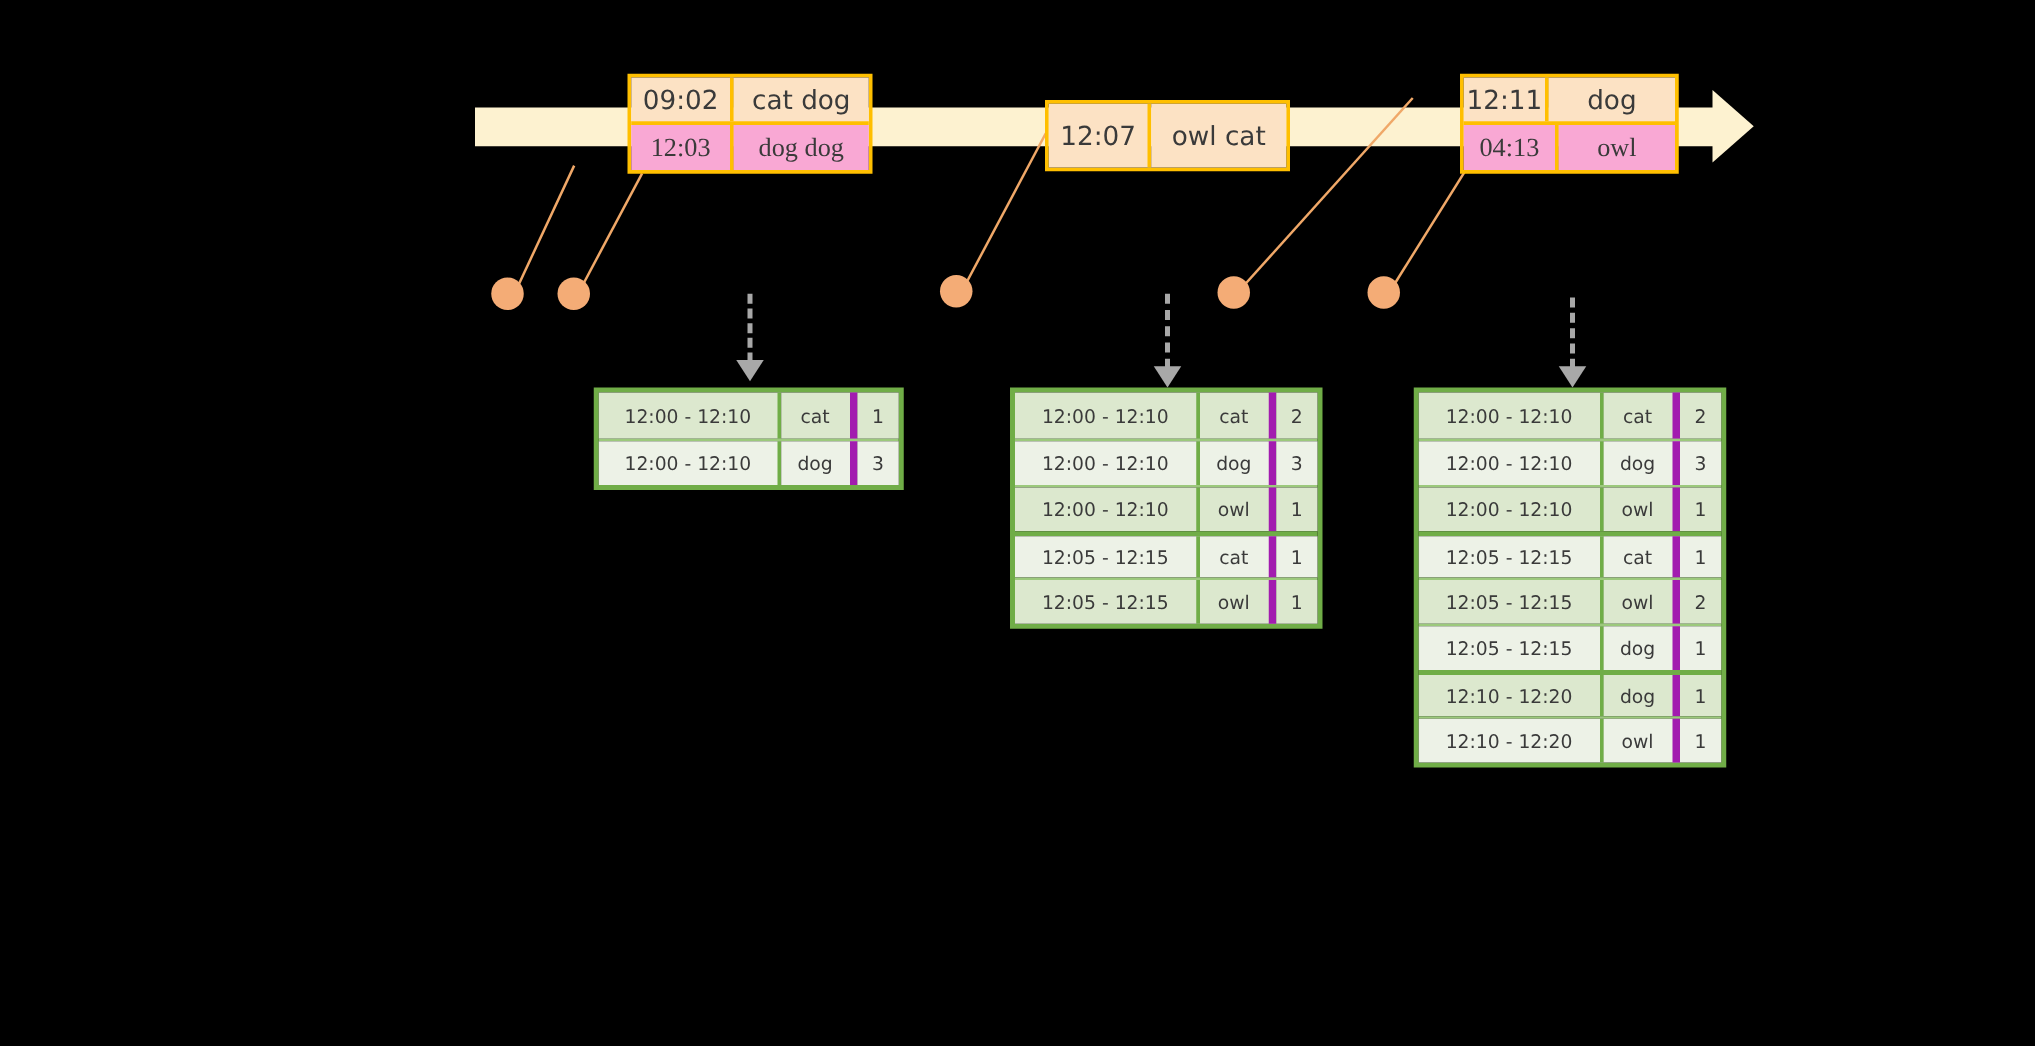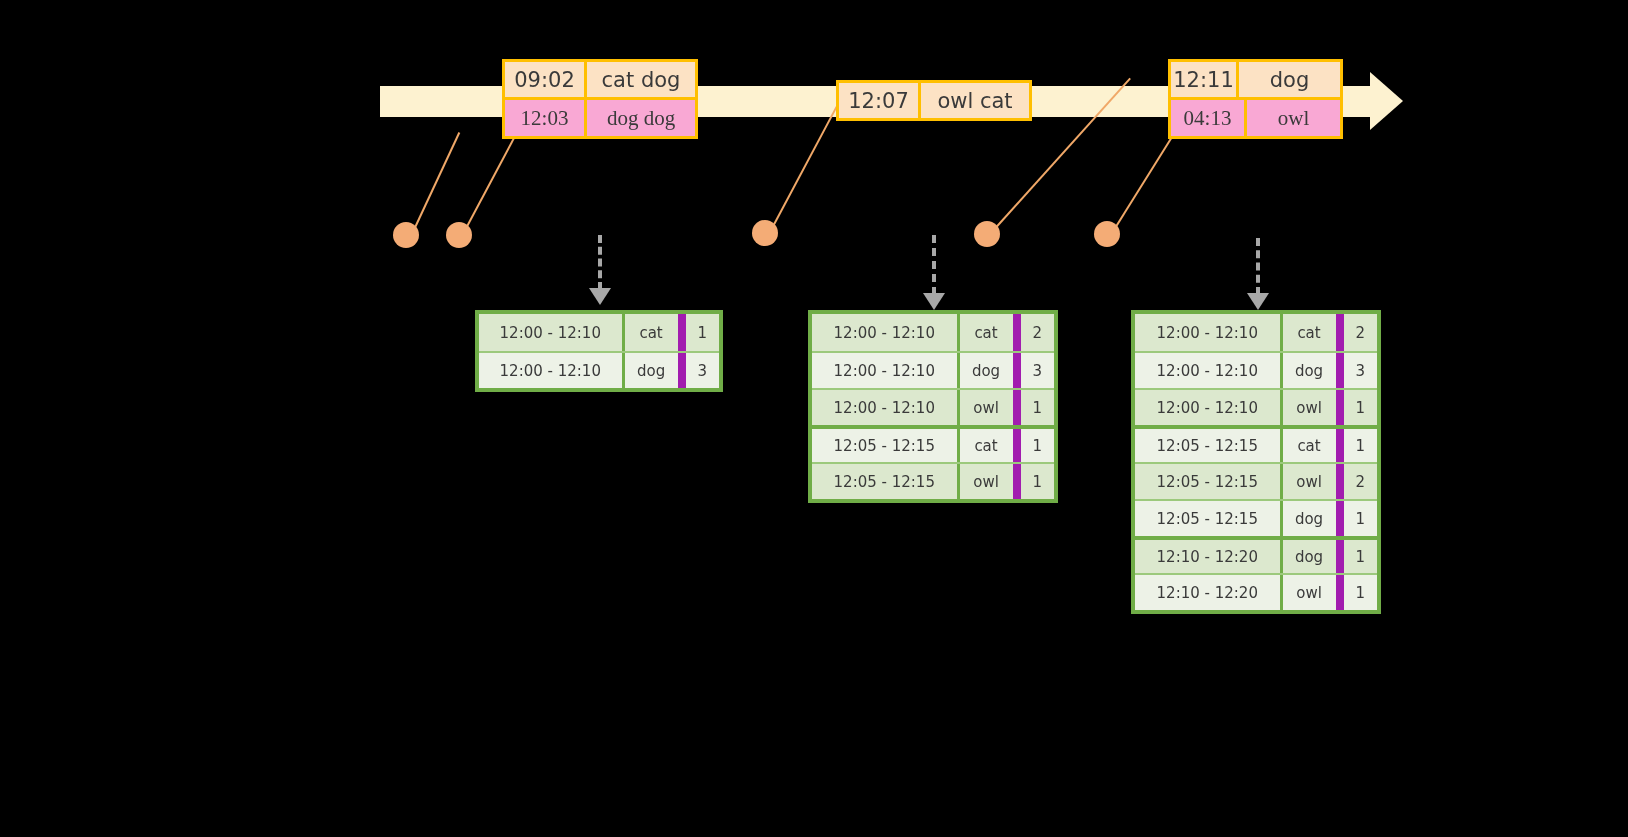--- a/index.html
+++ b/index.html
@@ -35,21 +35,21 @@
 
   
   .rtab{position:absolute;border:4px solid #70AD47;box-sizing:border-box;
         display:flex;flex-direction:column;}
   .rrow{display:flex;height:37px;box-sizing:border-box;}
   .rrow.sep{border-top:4px solid #70AD47;}
   .rrow.thin{border-top:2px solid #9CC97C;}
   .rcell{display:flex;align-items:center;justify-content:center;
          font-size:15px;color:#3a3a3a;box-sizing:border-box;white-space:nowrap;}
   .rcell.win{border-right:3px solid #70AD47;}
-  .rcell.key{border-right:8px solid #a21caf;}
+  .rcell.key{border-right:6px solid #a21caf;}
   .r-dark{background:#DCE8CE;}
   .r-light{background:#EDF2E7;}
 </style>
 </head>
 <body>
 
 <div id="stage">
 
   <div class="tl-bar" style="left:380px;top:86px;width:1000px;height:31px;"></div>
   <div class="tl-head" style="left:1370px;top:72px;border-width:29px 0 29px 33px;
@@ -71,21 +71,21 @@
     <div class="evrow">
       <div class="evcell t ev-dark" style="width:82px;">09:02</div>
       <div class="evcell ev-dark" style="flex:1;">cat dog</div>
     </div>
     <div class="evrow">
       <div class="evcell t ev-light" style="width:82px;">12:03</div>
       <div class="evcell ev-light" style="flex:1;">dog dog</div>
     </div>
   </div>
 
-  <div class="evbox" style="left:836px;top:80px;width:196px;height:41px;">
+  <div class="evbox" style="left:836px;top:80px;width:196px;height:57px;">
     <div class="evrow">
       <div class="evcell t ev-dark" style="width:82px;">12:07</div>
       <div class="evcell ev-dark" style="flex:1;">owl cat</div>
     </div>
   </div>
 
   <div class="evbox" style="left:1168px;top:59px;width:175px;height:80px;">
     <div class="evrow">
       <div class="evcell t ev-dark" style="width:68px;">12:11</div>
       <div class="evcell ev-dark" style="flex:1;">dog</div>

